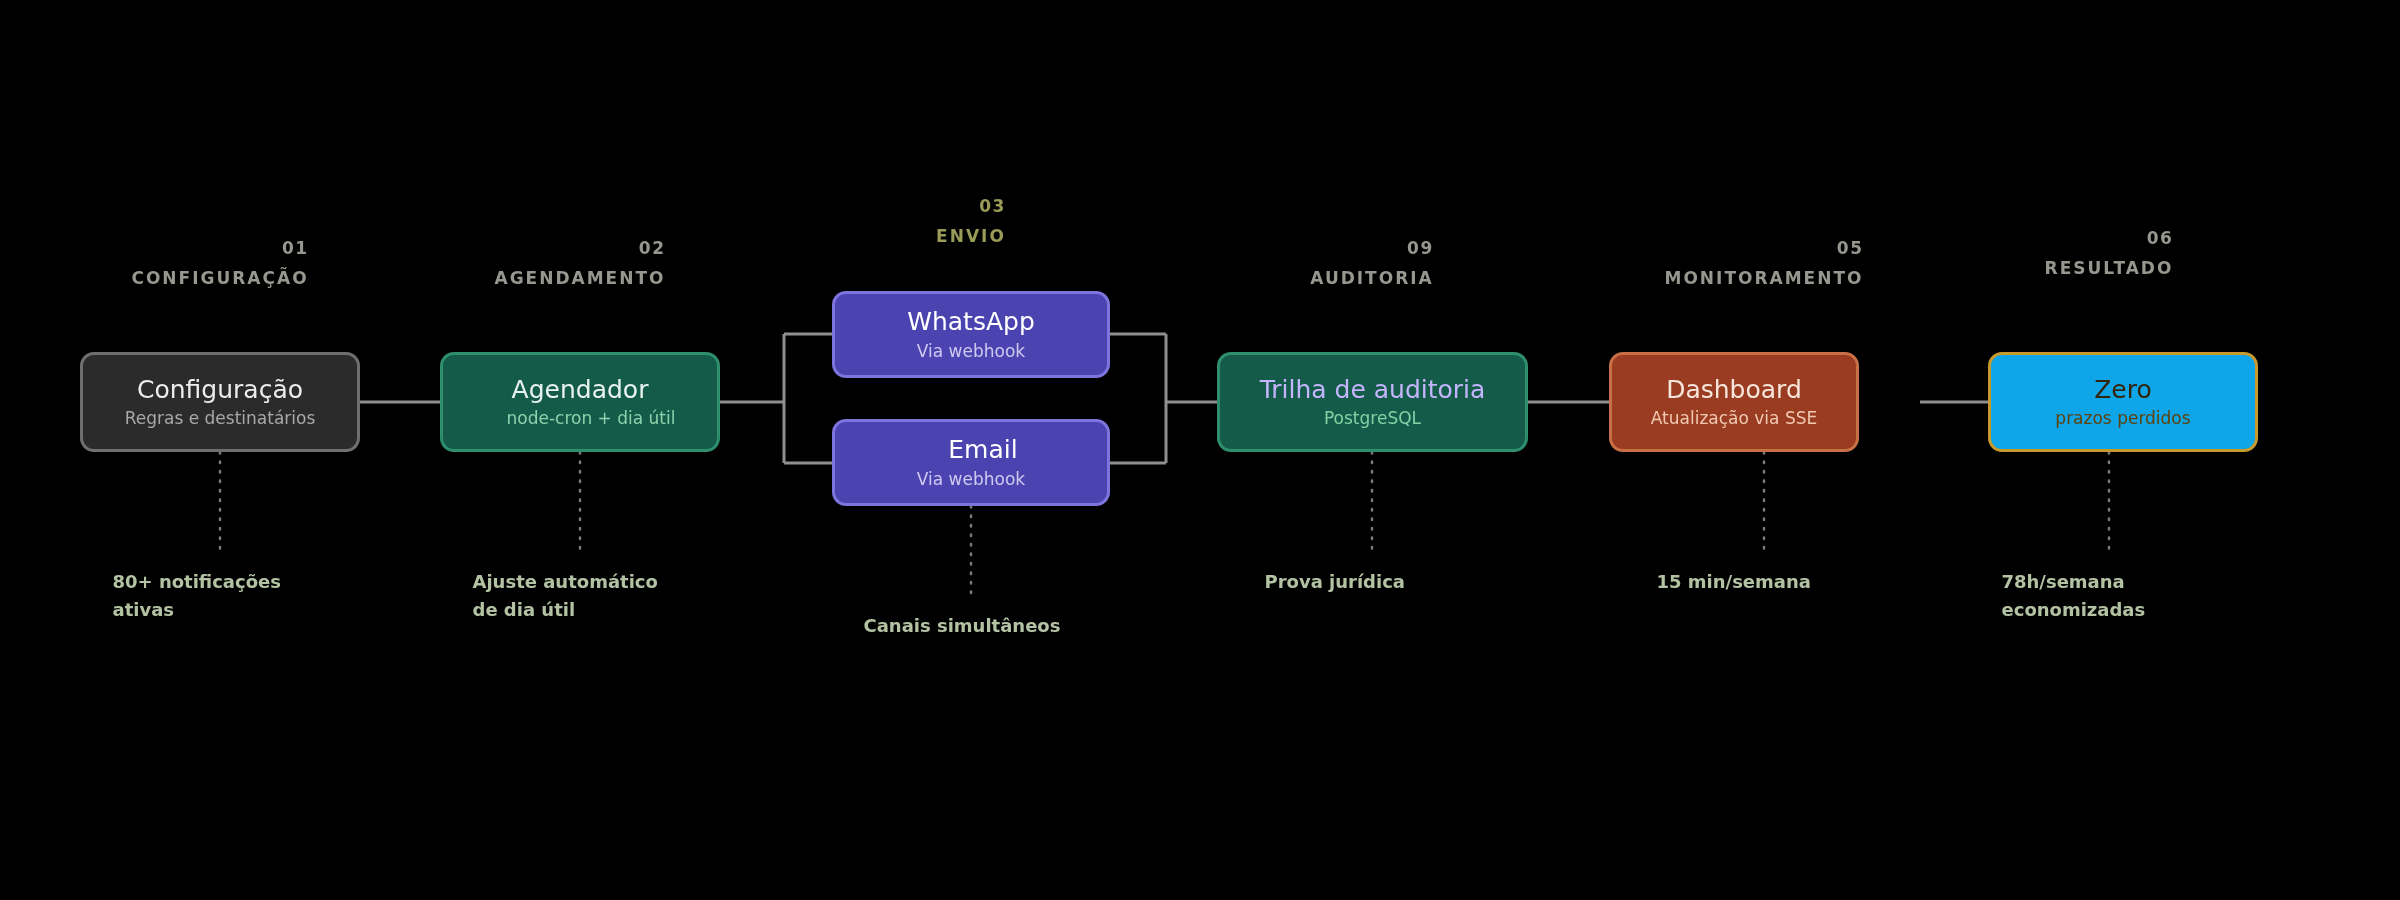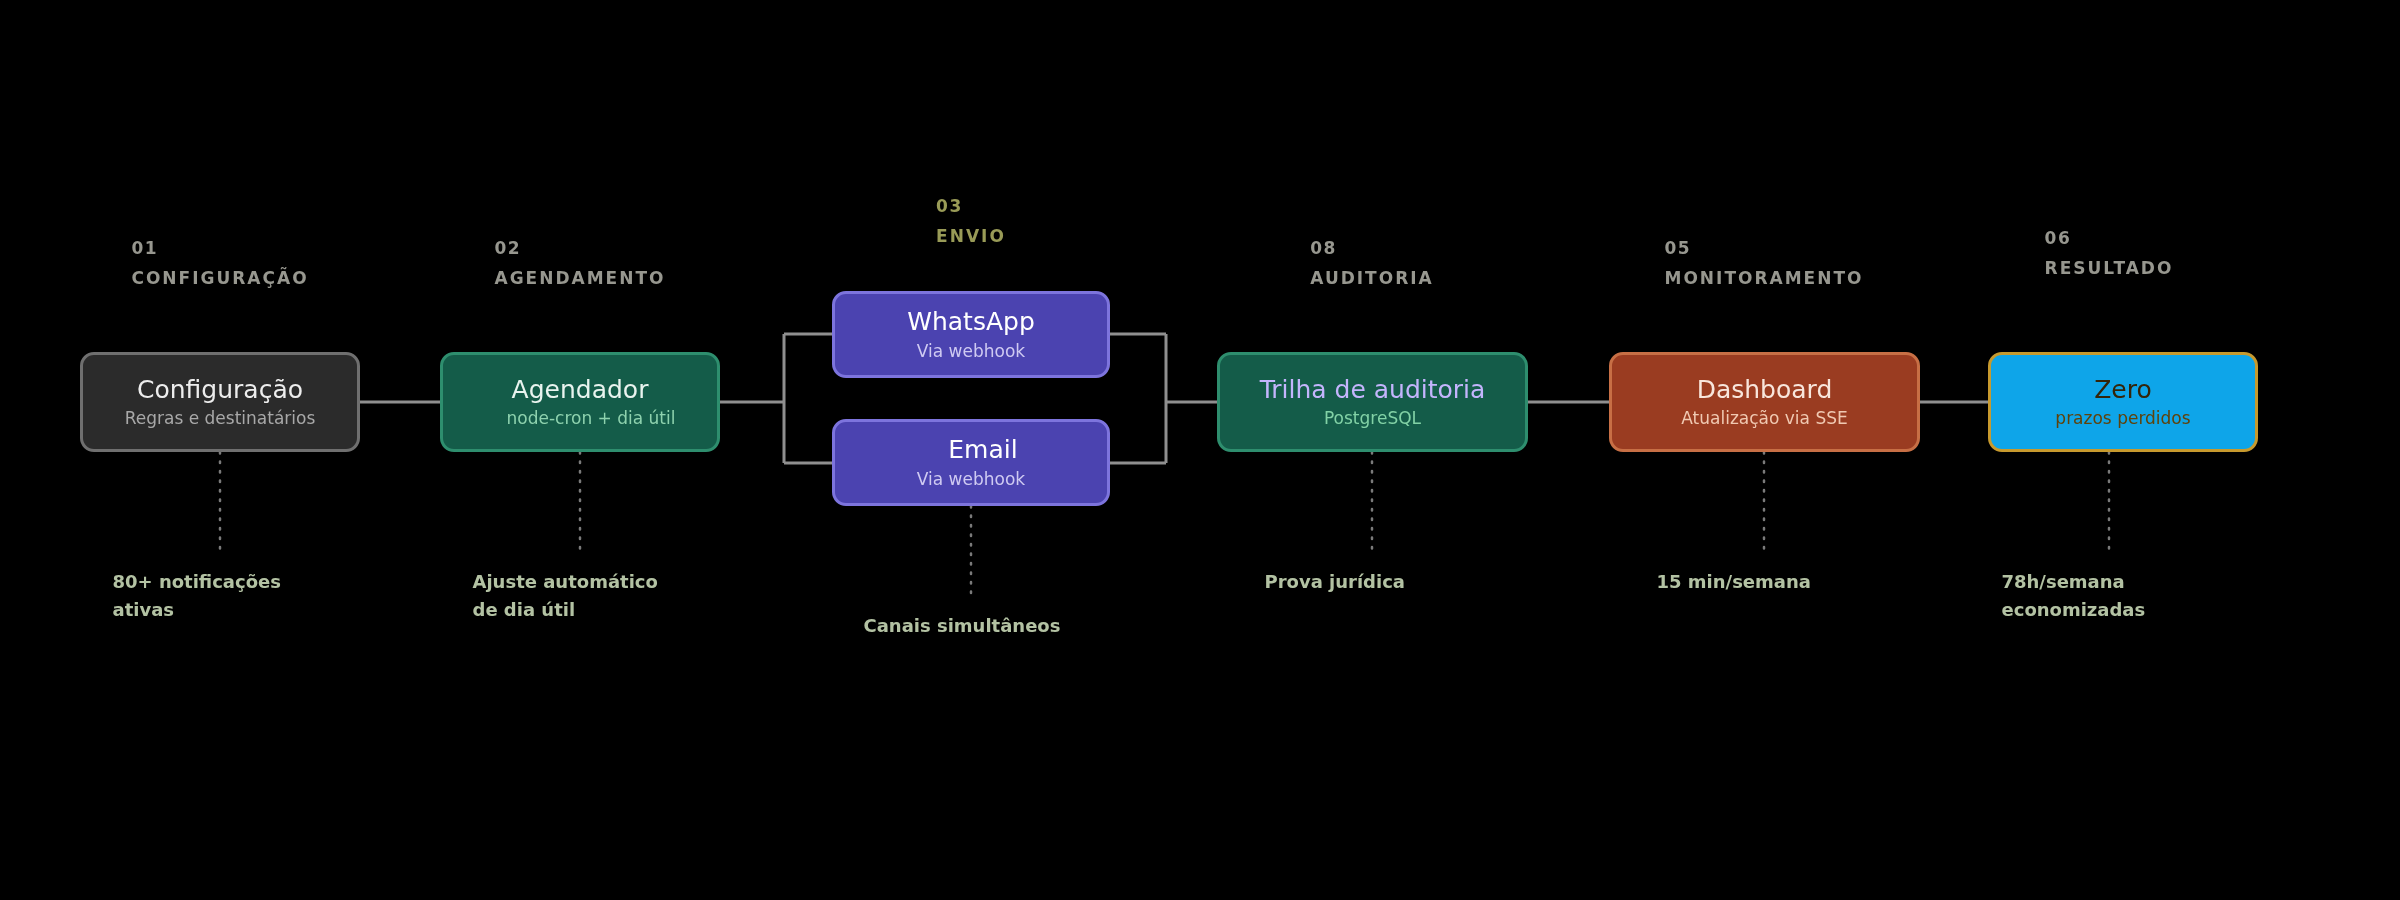--- a/index.html
+++ b/index.html
@@ -5,21 +5,21 @@
   * { margin: 0; padding: 0; box-sizing: border-box; }
   html, body { background: #000000; }
   body {
     width: 2400px; height: 900px;
     font-family: "DejaVu Sans", "Liberation Sans", sans-serif;
     overflow: hidden;
   }
   .canvas { position: relative; width: 2400px; height: 900px; background: #000000; }
   .svg-layer { position: absolute; left: 0; top: 0; width: 2400px; height: 900px; }
 
-  .stage-header { position: absolute; transform: translateX(-50%); text-align: left; }
+  .stage-header { position: absolute; transform: translateX(-50%); text-align: right; }
   .stage-number { font-size: 17px; font-weight: bold; letter-spacing: 1.5px; margin-bottom: 10px; }
   .stage-category { font-size: 17px; font-weight: bold; letter-spacing: 2px; }
 
   .node {
     position: absolute;
     border: 3px solid;
     border-radius: 14px;
     display: flex; flex-direction: column;
     align-items: center; justify-content: center;
     gap: 6px;
@@ -88,34 +88,34 @@
     <div class="node-title" style="color: rgb(255, 255, 255);">WhatsApp</div>
     <div class="node-subtitle" style="color: rgb(207, 202, 242);">Via webhook</div>
   </div>
   <div class="node" style="left: 832px; top: 419px; width: 278px; height: 87px; background-color: rgb(75, 67, 176); border-color: rgb(125, 116, 221);">
     <div class="node-title" style="color: rgb(255, 255, 255); margin-left: 24px;">Email</div>
     <div class="node-subtitle" style="color: rgb(207, 202, 242);">Via webhook</div>
   </div>
   <div class="metric" style="left: 971px; top: 612px; color: rgb(179, 194, 163);">Canais simultâneos</div>
 
   <div class="stage-header" style="left: 1372px; top: 238px; color: rgb(151, 151, 143);">
-    <div class="stage-number">08</div>
+    <div class="stage-number">09</div>
     <div class="stage-category">AUDITORIA</div>
   </div>
   <div class="node" style="left: 1217px; top: 352px; width: 311px; height: 100px; background-color: rgb(20, 92, 73); border-color: rgb(46, 142, 110);">
     <div class="node-title" style="color: #c4b5fd;">Trilha de auditoria</div>
     <div class="node-subtitle" style="color: rgb(130, 210, 166);">PostgreSQL</div>
   </div>
   <div class="metric" style="left: 1372px; top: 568px; color: rgb(179, 194, 163);">Prova jurídica</div>
 
   <div class="stage-header" style="left: 1764px; top: 238px; color: rgb(151, 151, 143);">
     <div class="stage-number">05</div>
     <div class="stage-category">MONITORAMENTO</div>
   </div>
-  <div class="node" style="left: 1609px; top: 352px; width: 311px; height: 100px; background-color: rgb(154, 60, 33); border-color: rgb(199, 111, 69);">
+  <div class="node" style="left: 1609px; top: 352px; width: 250px; height: 100px; background-color: rgb(154, 60, 33); border-color: rgb(199, 111, 69);">
     <div class="node-title" style="color: rgb(248, 230, 220);">Dashboard</div>
     <div class="node-subtitle" style="color: rgb(240, 201, 178);">Atualização via SSE</div>
   </div>
   <div class="metric" style="left: 1764px; top: 568px; color: rgb(179, 194, 163);">15 min/semana</div>
 
   <div class="stage-header" style="left: 2109px; top: 228px; color: rgb(151, 151, 143);">
     <div class="stage-number">06</div>
     <div class="stage-category">RESULTADO</div>
   </div>
   <div class="node" style="left: 1988px; top: 352px; width: 270px; height: 100px; background-color: #0ea5e9; border-color: rgb(199, 154, 46);">

